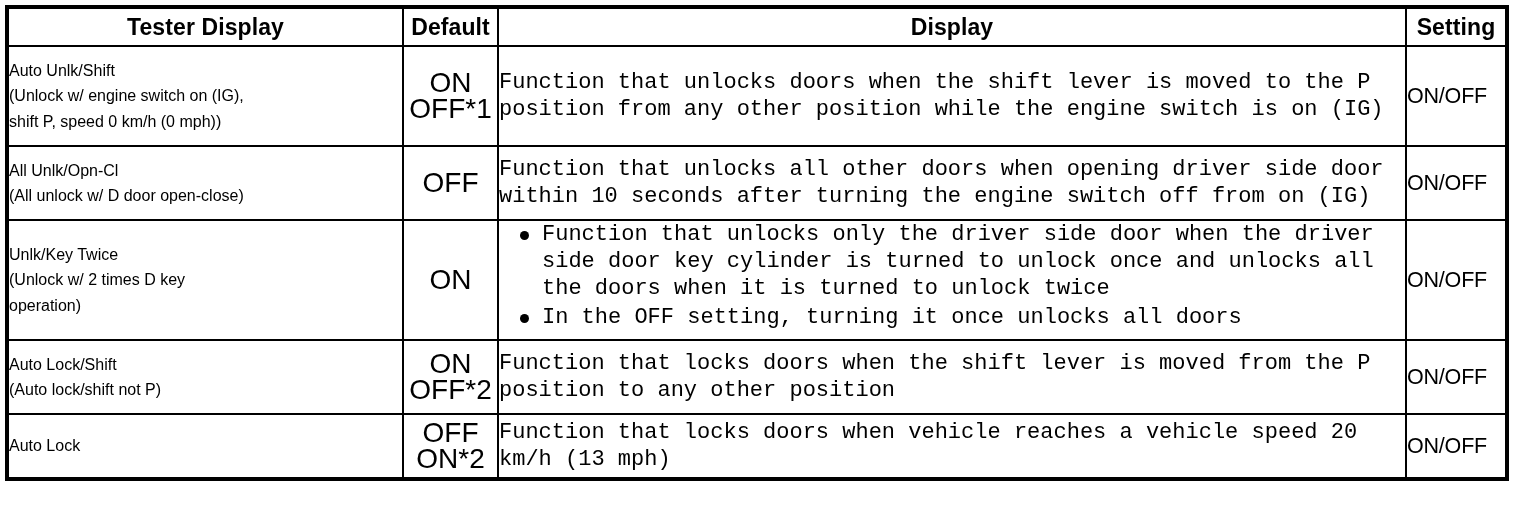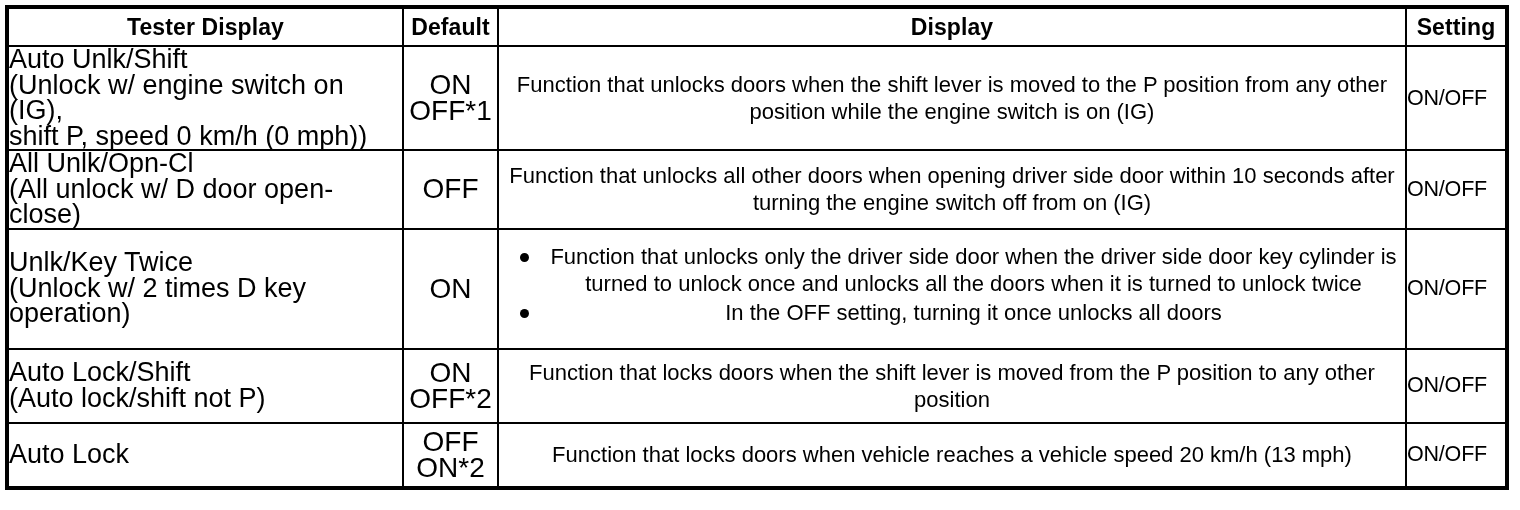--- a/index.html
+++ b/index.html
@@ -33,36 +33,37 @@
 
   thead th{
     height:36px;
     font-size:23px;
     font-weight:bold;
     text-align:center;
     letter-spacing:0.1px;
   }
 
   td.name{
-    font-size:27px;
+    font-size:16px;
     line-height:25.5px;
     text-align:left;
     padding:3px 0 3px 7px;
   }
   td.def{
     font-size:28px;
     line-height:26px;
     text-align:center;
     white-space:pre-line;
   }
   td.contents{
     font-size:22px;
     line-height:27px;
-    text-align:center;
+    text-align:left;
     padding:4px 10px 4px 9px;
+    font-family:Liberation Mono, monospace;
   }
   td.setting{
     font-size:21.5px;
     text-align:left;
     letter-spacing:-0.2px;
   }
 
   .cellline{display:block;}
 
   ul.bullets{

